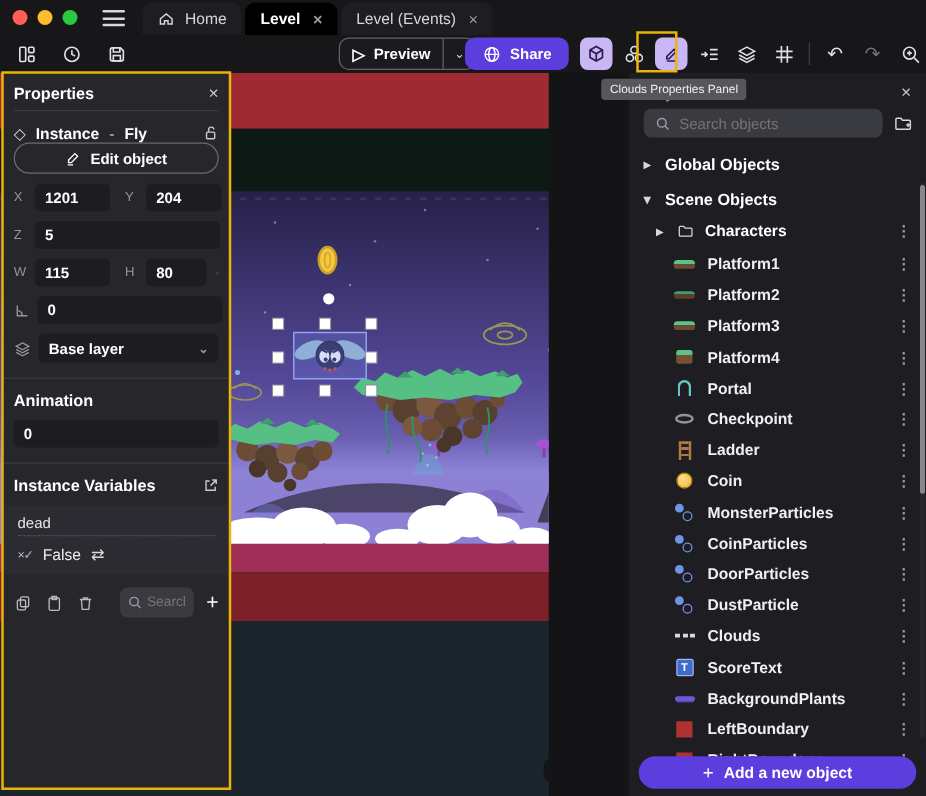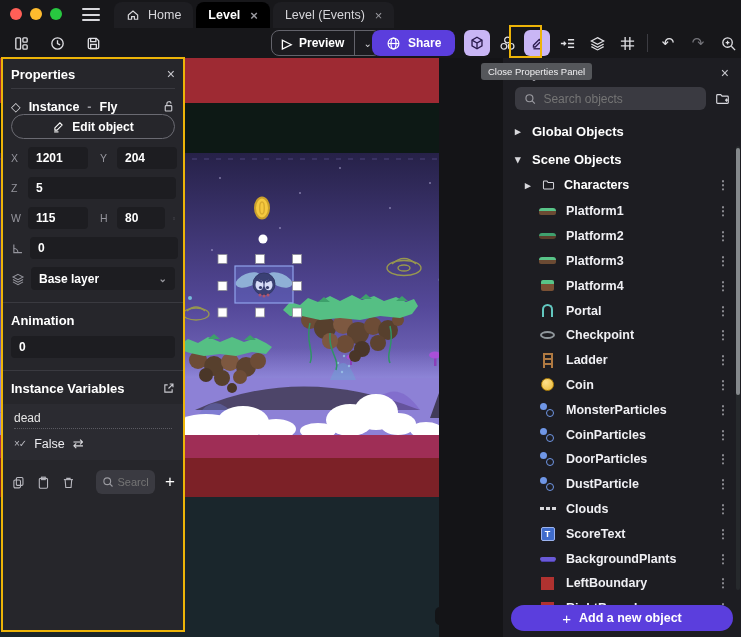--- a/index.html
+++ b/index.html
@@ -401,21 +401,21 @@
           <path d="M12 12 L16 16"></path>
           <path d="M8 6 V10 M6 8 H10"></path>
         </svg>
     </span>
 
   </div>
 </div>
 
 <div class="anno-pencil"></div>
 <div class="anno-panel"></div>
-<div class="tooltip">Close Properties Panel</div>
+<div class="tooltip">Clouds Properties Panel</div>
 
 <div class="props">
   <div class="p-head">
     <span class="p-title">Properties</span>
     <span class="xclose">×</span>
   </div>
 
   <div class="inst-row">
     <span style="color:#d8d8dc;font-weight:normal;">◇</span>
     <span>Instance</span>

